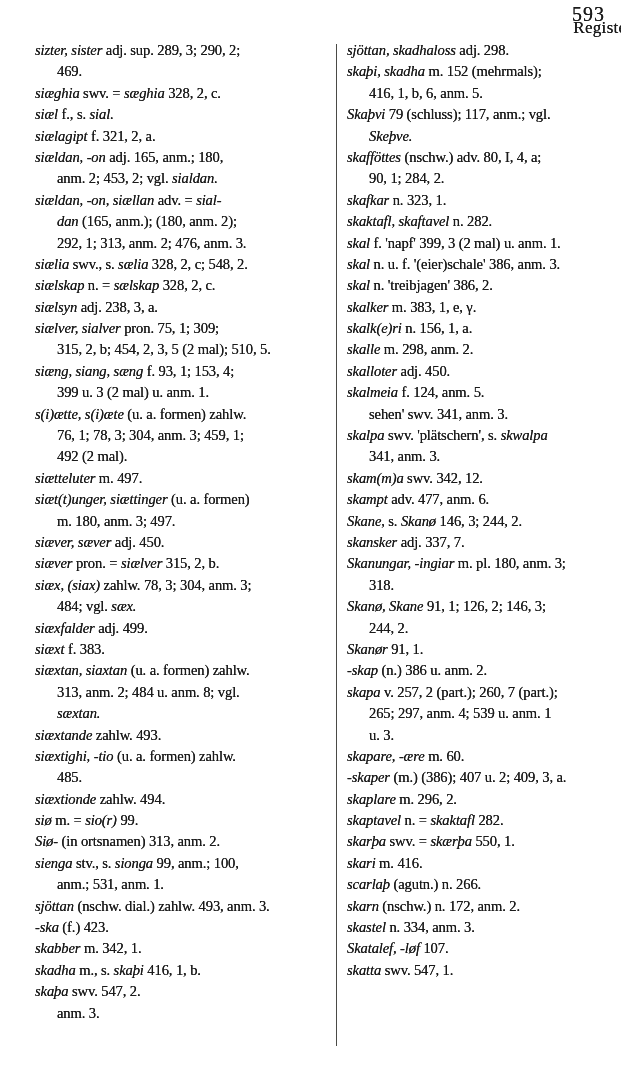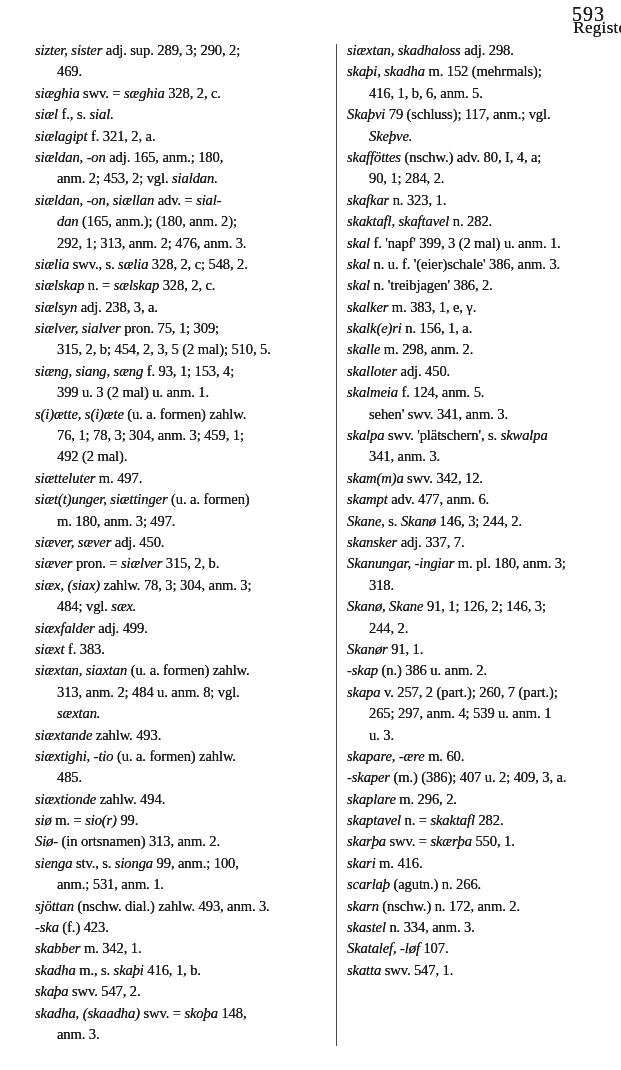--- a/index.html
+++ b/index.html
@@ -152,28 +152,27 @@
         <div class="entry">
           <div class="line"><i>skabber</i><span> m. 342, 1.</span></div>
         </div>
         <div class="entry">
           <div class="line"><i>skadha</i><span> m., s. </span><i>skaþi</i><span> 416, 1, b.</span></div>
         </div>
         <div class="entry">
           <div class="line"><i>skaþa</i><span> swv. 547, 2.</span></div>
         </div>
         <div class="entry">
-          <div class="line"><i>skadha, (skaadha)</i><span> swv. = </span><i>skoþa</i><span> 148,</span></div>
           <div class="line cont"><span>anm. 3.</span></div>
         </div>
       </div>
     <div class="divider"></div>
     <div class="column right" id="col-right">
         <div class="entry">
-          <div class="line"><i>siæxtan, skadhaloss</i><span> adj. 298.</span></div>
+          <div class="line"><i>sjöttan, skadhaloss</i><span> adj. 298.</span></div>
         </div>
         <div class="entry">
           <div class="line"><i>skaþi, skadha</i><span> m. 152 (mehrmals);</span></div>
           <div class="line cont"><span>416, 1, b, 6, anm. 5.</span></div>
         </div>
         <div class="entry">
           <div class="line"><i>Skaþvi</i><span> 79 (schluss); 117, anm.; vgl.</span></div>
           <div class="line cont"><i>Skeþve.</i></div>
         </div>
         <div class="entry">

